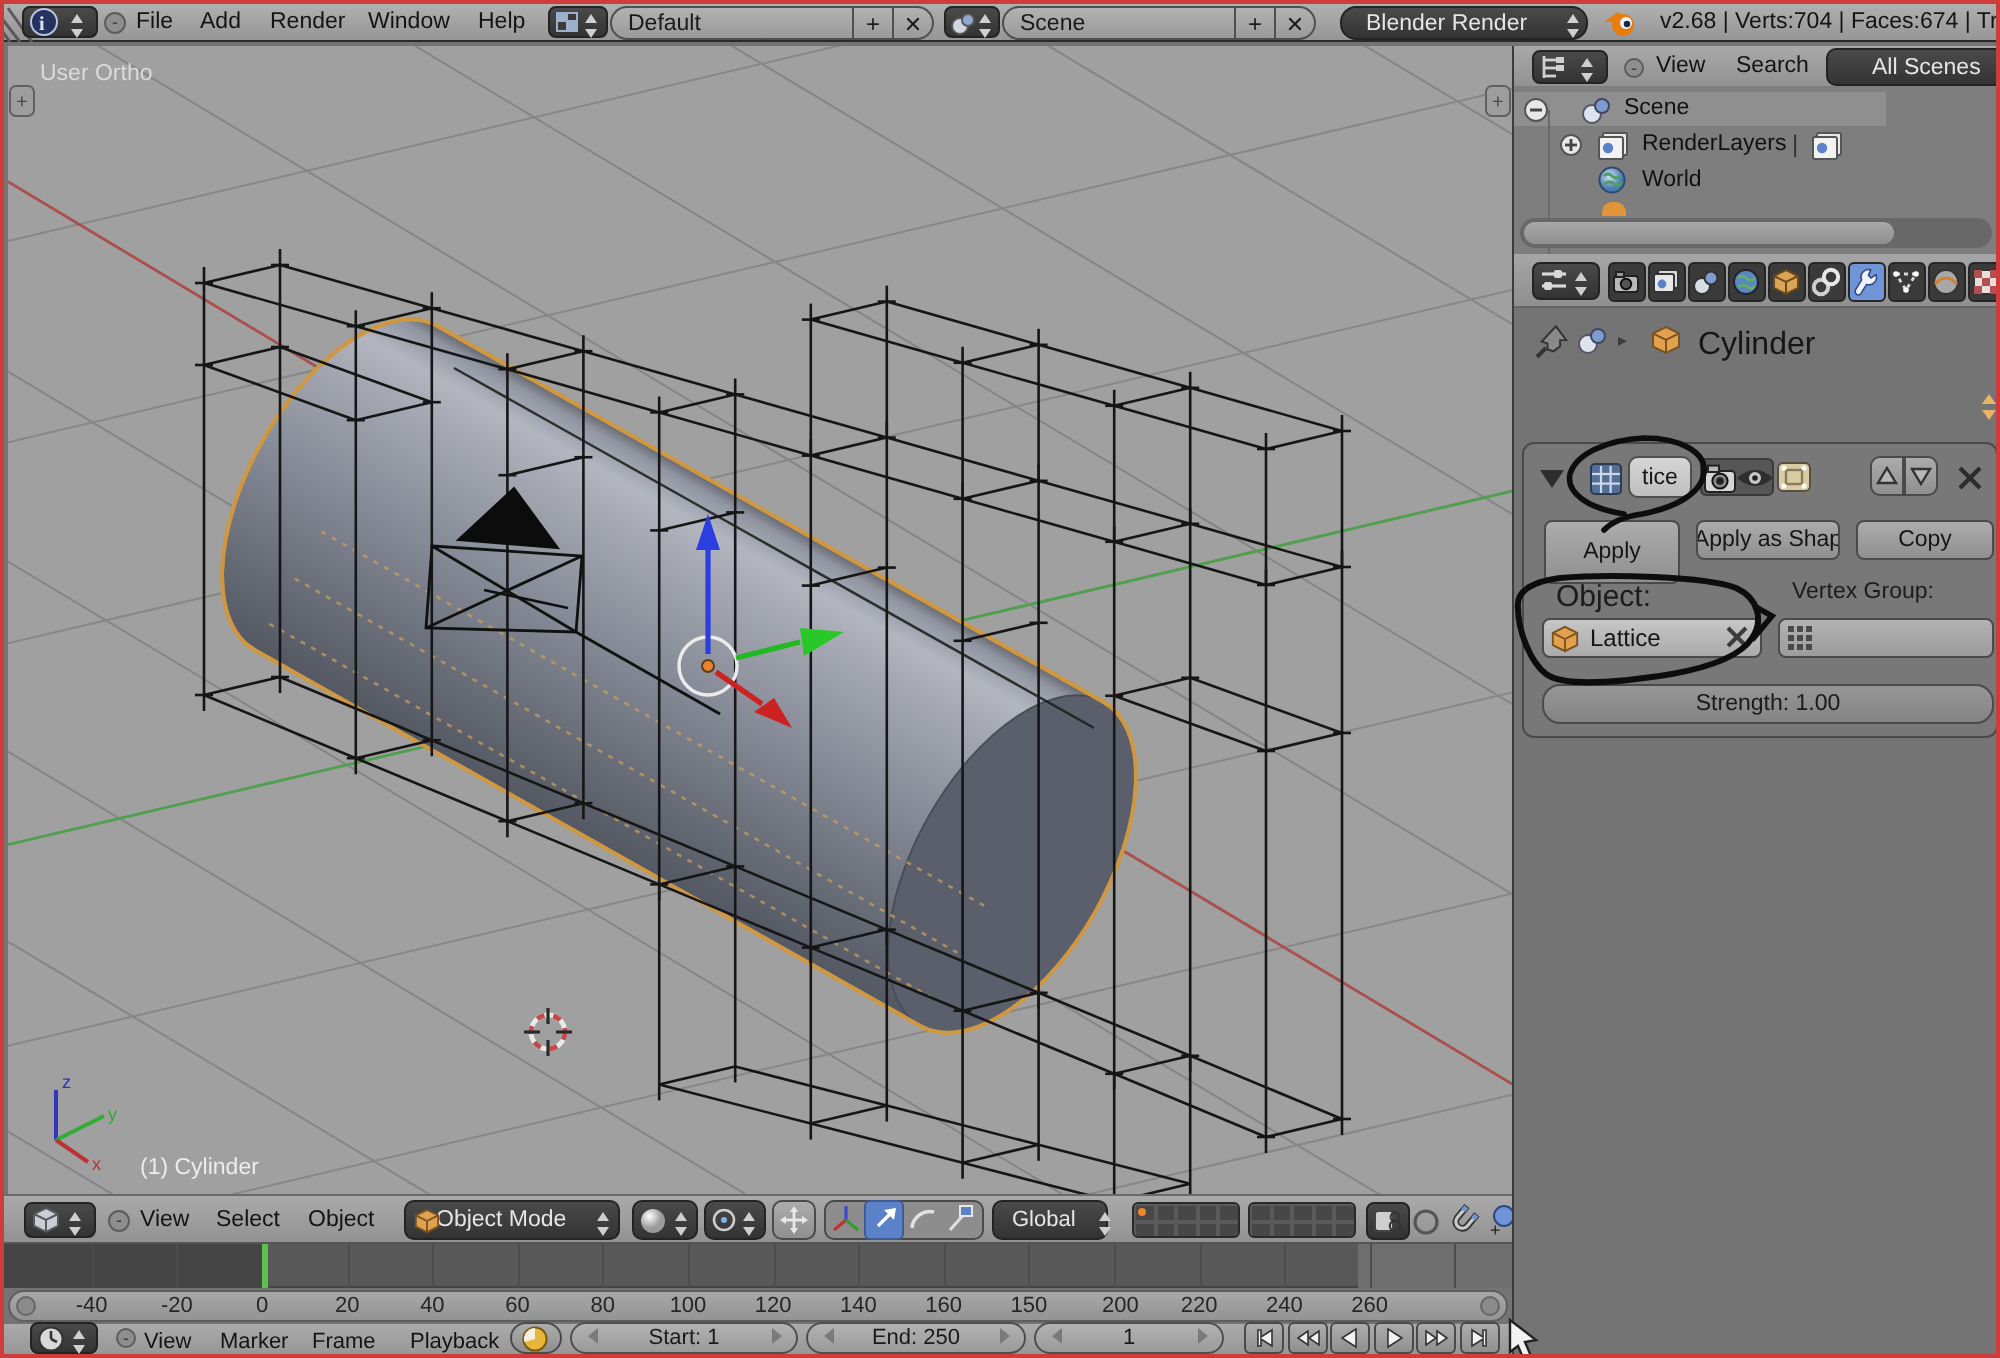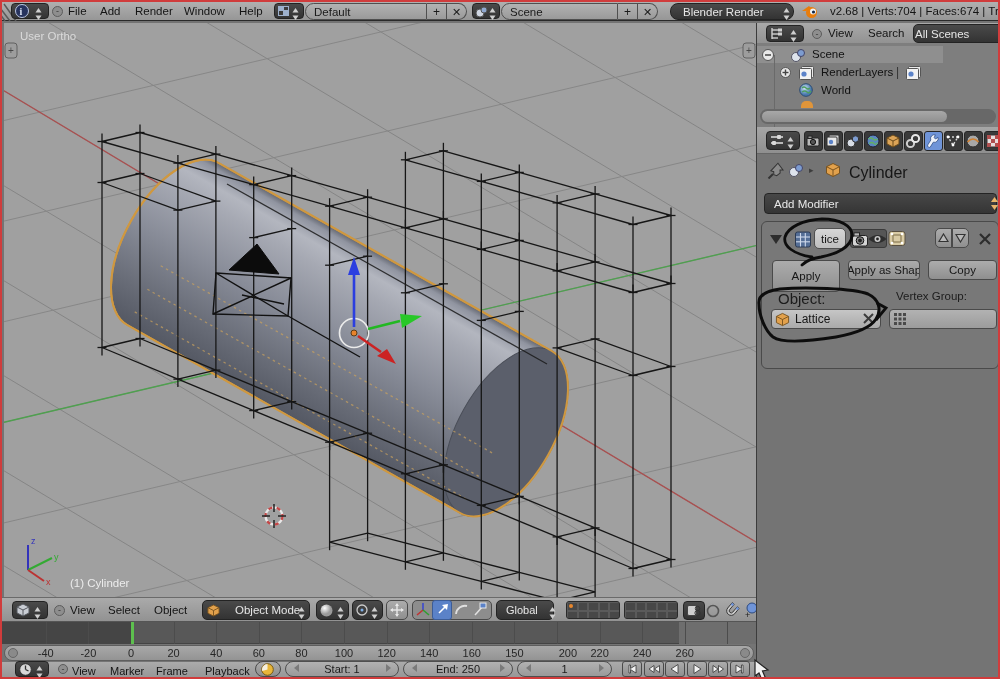--- a/index.html
+++ b/index.html
@@ -324,21 +324,21 @@
         <path d="M1 4 L7 7 L13 4 M7 7 L7 13" stroke="#55585e" fill="none"></path>
       </svg>
       <div class="abs" style="left:31px;top:5px"><svg width="9" height="14" viewBox="0 0 9 14" style="vertical-align:middle">
           <path d="M1.5 5.5 L7.5 5.5 L4.5 1 Z" fill="#cfcfcf"></path>
           <path d="M1.5 8.5 L7.5 8.5 L4.5 13 Z" fill="#cfcfcf"></path>
         </svg></div>
       <div class="abs cm" style="left:52px;top:7px">-</div>
       <div class="mnu" style="left:68px">View</div>
       <div class="mnu" style="left:106px">Select</div>
       <div class="mnu" style="left:152px">Object</div>
-      <div class="abs dk" style="left:200px;top:2px;width:108px;height:20px;border-radius:5px;font-size:11.5px;display:flex;align-items:center;padding-left:32px">Object Mode</div>
+      <div class="abs dk" style="left:200px;top:2px;width:108px;height:20px;border-radius:5px;font-size:11.5px;display:flex;align-items:center;padding-left:15px">Object Mode</div>
       <svg class="abs" style="left:205px;top:6px" width="13" height="13" viewBox="0 0 14 14">
         <path d="M7 1 L13 4 L13 10 L7 13 L1 10 L1 4 Z" fill="#e2a14c" stroke="#7a5420"></path>
         <path d="M1 4 L7 7 L13 4 M7 7 L7 13" stroke="#7a5420" fill="none"></path>
       </svg>
       <div class="abs" style="left:295px;top:5px"><svg width="9" height="14" viewBox="0 0 9 14" style="vertical-align:middle">
           <path d="M1.5 5.5 L7.5 5.5 L4.5 1 Z" fill="#cfcfcf"></path>
           <path d="M1.5 8.5 L7.5 8.5 L4.5 13 Z" fill="#cfcfcf"></path>
         </svg></div>
       <div class="abs dk" style="left:314px;top:2px;width:33px;height:20px;border-radius:5px"></div>
       <svg class="abs" style="left:318px;top:6px" width="13" height="13">
@@ -471,21 +471,21 @@
       <div class="abs" style="left:109.0px;top:2.5px;width:40px;text-align:center;font-size:11px;color:#262626">0</div>
       <div class="abs" style="left:151.6px;top:2.5px;width:40px;text-align:center;font-size:11px;color:#262626">20</div>
       <div class="abs" style="left:194.2px;top:2.5px;width:40px;text-align:center;font-size:11px;color:#262626">40</div>
       <div class="abs" style="left:236.8px;top:2.5px;width:40px;text-align:center;font-size:11px;color:#262626">60</div>
       <div class="abs" style="left:279.4px;top:2.5px;width:40px;text-align:center;font-size:11px;color:#262626">80</div>
       <div class="abs" style="left:322.0px;top:2.5px;width:40px;text-align:center;font-size:11px;color:#262626">100</div>
       <div class="abs" style="left:364.6px;top:2.5px;width:40px;text-align:center;font-size:11px;color:#262626">120</div>
       <div class="abs" style="left:407.2px;top:2.5px;width:40px;text-align:center;font-size:11px;color:#262626">140</div>
       <div class="abs" style="left:449.8px;top:2.5px;width:40px;text-align:center;font-size:11px;color:#262626">160</div>
       <div class="abs" style="left:492.4px;top:2.5px;width:40px;text-align:center;font-size:11px;color:#262626">150</div>
-      <div class="abs" style="left:535.0px;top:2.5px;width:40px;text-align:right;font-size:11px;color:#262626">200</div>
+      <div class="abs" style="left:549px;top:2.5px;width:40px;text-align:left;font-size:11px;color:#262626">200</div>
       <div class="abs" style="left:577.6px;top:2.5px;width:40px;text-align:center;font-size:11px;color:#262626">220</div>
       <div class="abs" style="left:620.2px;top:2.5px;width:40px;text-align:center;font-size:11px;color:#262626">240</div>
       <div class="abs" style="left:662.8px;top:2.5px;width:40px;text-align:center;font-size:11px;color:#262626">260</div>
     </div>
     <div class="abs" style="left:0;top:660px;width:754px;height:17px;background:linear-gradient(#ababab,#949494)">
       <div class="abs dk" style="left:13px;top:-1px;width:34px;height:16px"></div>
       <svg class="abs" style="left:17px;top:1px" width="13" height="13">
         <circle cx="6.5" cy="6.5" r="5.8" fill="#d8d8d8" stroke="#333"></circle>
         <line x1="6.5" y1="6.5" x2="6.5" y2="2.5" stroke="#333" stroke-width="1.3"></line>
         <line x1="6.5" y1="6.5" x2="9.5" y2="8" stroke="#333" stroke-width="1.3"></line>
@@ -551,21 +551,21 @@
           <rect x="8" y="1.5" width="4" height="3" fill="#d0d0d0"></rect>
           <rect x="8" y="5.5" width="4" height="3" fill="#d0d0d0"></rect>
         </svg>
         <div class="abs" style="left:32px;top:3px"><svg width="9" height="14" viewBox="0 0 9 14" style="vertical-align:middle">
             <path d="M1.5 5.5 L7.5 5.5 L4.5 1 Z" fill="#cfcfcf"></path>
             <path d="M1.5 8.5 L7.5 8.5 L4.5 13 Z" fill="#cfcfcf"></path>
           </svg></div>
         <div class="abs cm" style="left:55px;top:6px;width:10px;height:10px">-</div>
         <div class="mnu" style="left:71px">View</div>
         <div class="mnu" style="left:111px">Search</div>
-        <div class="abs dk" style="left:156px;top:1px;width:86px;height:19px;border-radius:5px 0 0 5px;font-size:11.5px;display:flex;align-items:center;padding-left:1px">All Scenes</div>
+        <div class="abs dk" style="left:156px;top:1px;width:86px;height:19px;border-radius:5px 0 0 5px;font-size:11.5px;display:flex;align-items:center;padding-left:22px">All Scenes</div>
       </div>
       <div class="abs" style="left:0;top:20px;width:242px;height:84px;background:#7e7e7e;overflow:hidden">
         <div class="abs" style="left:0;top:3px;width:186px;height:17px;background:#8f8f8f"></div>
         <div class="abs" style="left:17px;top:12px;width:1px;height:72px;background:#6a6a6a"></div>
         <svg class="abs" style="left:5px;top:6px" width="13" height="12">
           <circle cx="6" cy="6" r="5.5" fill="#e8e8e8" stroke="#555"></circle>
           <line x1="3" y1="6" x2="9" y2="6" stroke="#444" stroke-width="1.5"></line>
         </svg>
         <svg class="abs" style="left:33px;top:4px" width="16" height="16">
           <circle cx="6" cy="10" r="4.5" fill="#dde3ec" stroke="#556"></circle>
@@ -684,21 +684,20 @@
         <svg class="abs" style="left:31px;top:9px" width="16" height="15">
           <circle cx="6" cy="9" r="4.5" fill="#dde3ec" stroke="#556"></circle>
           <circle cx="11" cy="5" r="3.5" fill="#7d9cd0" stroke="#446"></circle>
         </svg>
         <div class="abs" style="left:52px;top:11px;font-size:9px;color:#3c3c3c">▸</div>
         <svg class="abs" style="left:68px;top:8px" width="16" height="16" viewBox="0 0 16 16">
           <path d="M8 1.5 L14.5 4.7 L14.5 11.3 L8 14.5 L1.5 11.3 L1.5 4.7 Z" fill="#e2a14c" stroke="#7a5420"></path>
           <path d="M1.5 4.7 L8 8 L14.5 4.7 M8 8 L8 14.5" stroke="#7a5420" fill="none"></path>
         </svg>
         <div class="abs" style="left:92px;top:10px;font-size:16px;color:#161616">Cylinder</div>
-        <div class="abs" style="left:7px;top:39px;width:233px;height:21px;background:linear-gradient(#474747,#353535);border:1px solid #242424;border-radius:4px;color:#e8e8e8;font-size:11.5px;display:flex;align-items:center;padding-left:9px">Add Modifier</div>
         <svg class="abs" style="left:233px;top:42px" width="9" height="15" viewBox="0 0 9 15">
           <path d="M1 6 L8 6 L4.5 1 Z" fill="#e8b46a"></path>
           <path d="M1 9 L8 9 L4.5 14 Z" fill="#e8b46a"></path>
         </svg>
         <div class="abs" style="left:4px;top:67px;width:238px;height:148px;background:#787878;border:1px solid #4a4a4a;border-radius:6px"></div>
         <div class="abs" style="left:13px;top:81px;width:0;height:0;border:6.5px solid transparent;border-top:9px solid #2d2d2d"></div>
         <svg class="abs" style="left:38px;top:77px" width="16" height="17">
           <rect x="0.5" y="1" width="15" height="15" rx="2" fill="#546e96" stroke="#2c3a52"></rect>
           <g stroke="#cdd8ea" stroke-width="1.1">
             <line x1="5.5" y1="2" x2="5.5" y2="15.5"></line>
@@ -758,20 +757,21 @@
           <rect x="1.0" y="1.0" width="3" height="3" fill="#4a4a4a"></rect>
           <rect x="1.0" y="5.5" width="3" height="3" fill="#4a4a4a"></rect>
           <rect x="1.0" y="10.0" width="3" height="3" fill="#4a4a4a"></rect>
           <rect x="5.5" y="1.0" width="3" height="3" fill="#4a4a4a"></rect>
           <rect x="5.5" y="5.5" width="3" height="3" fill="#4a4a4a"></rect>
           <rect x="5.5" y="10.0" width="3" height="3" fill="#4a4a4a"></rect>
           <rect x="10.0" y="1.0" width="3" height="3" fill="#4a4a4a"></rect>
           <rect x="10.0" y="5.5" width="3" height="3" fill="#4a4a4a"></rect>
           <rect x="10.0" y="10.0" width="3" height="3" fill="#4a4a4a"></rect>
         </svg>
+        <div class="abs" style="left:14px;top:188px;width:226px;height:20px;background:linear-gradient(#969696,#848484);border:1px solid #4a4a4a;border-radius:9px;font-size:11.5px;color:#1a1a1a;display:flex;align-items:center;justify-content:center">Strength: 1.00</div>
       </div>
     </div>
     <svg class="abs" style="left:0;top:0;pointer-events:none" width="996" height="675" viewBox="0 0 996 675">
       <path d="M 810 255 C 791 252 781 244 783 235 C 786 225 801 218 820 217 C 838 217 851 224 850 234 C 849 245 835 252 819 255 C 812 256 805 258 800 263" fill="none" stroke="#0d0d0d" stroke-width="2.8" stroke-linecap="round"></path>
       <path d="M 778 287 C 763 289 756 294 757 302 C 757 313 763 329 771 335 C 781 342 809 339 834 335 C 856 331 869 325 874 317 C 880 308 877 297 866 292 C 851 286 801 285 778 287 Z" fill="none" stroke="#0d0d0d" stroke-width="3" stroke-linecap="round"></path>
       <path d="M 874 318 L 884 306 L 875 301" fill="none" stroke="#0d0d0d" stroke-width="2.8"></path>
       <path d="M 753 658 L 753 674 L 757 671 L 760 678 L 763.5 676 L 760.5 669 L 766 668 Z" fill="#f2f2f2" stroke="#222" stroke-width="1.2"></path>
     </svg>
   </div>
 </body></html>

